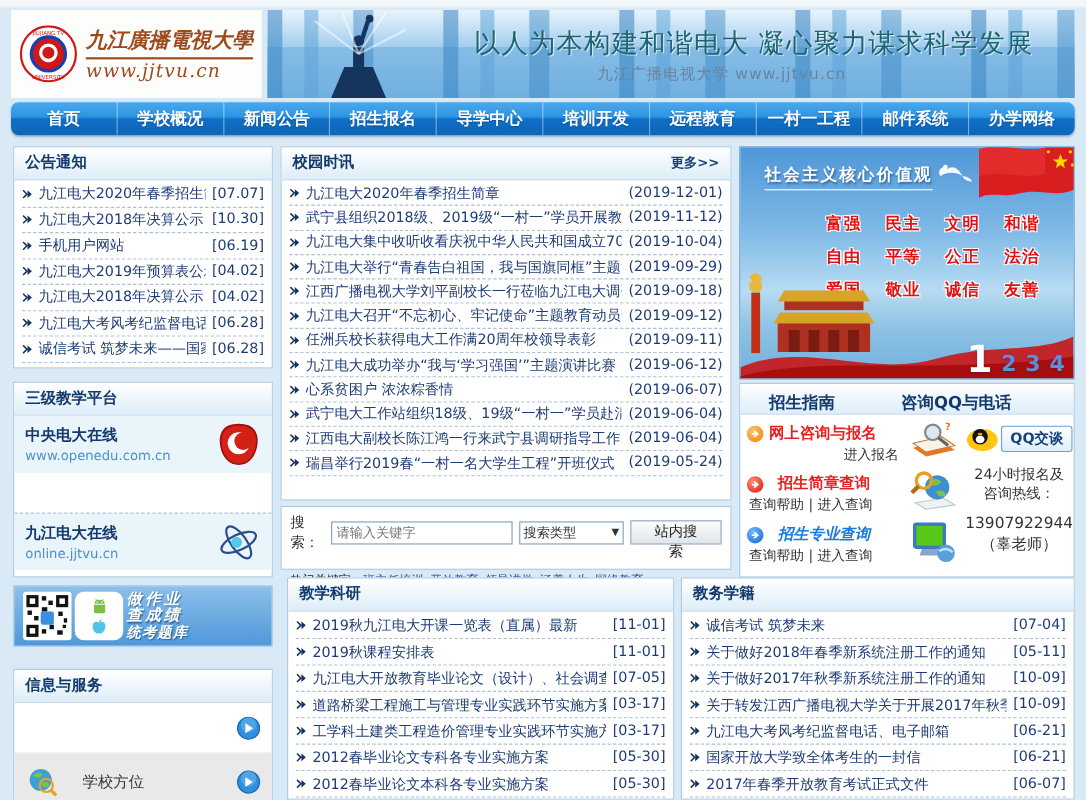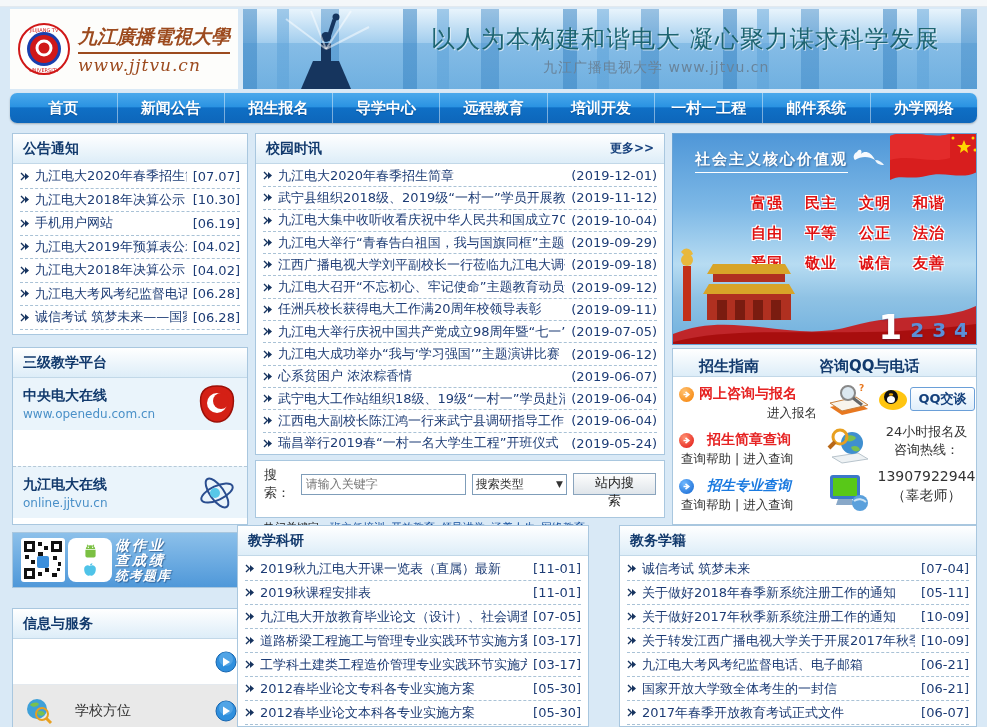--- a/index.html
+++ b/index.html
@@ -155,25 +155,26 @@
         <line x1="45" y1="40" x2="88" y2="18"></line>
     </g>
   </svg>
   <div class="slogan">以人为本构建和谐电大 凝心聚力谋求科学发展</div>
   <div class="sub-slogan">九江广播电视大学 www.jjtvu.cn</div>
 </div>
 
 <nav class="nav">
 
 <a href="#">首页</a>
+    <a href="#">学校概况</a>
     <a href="#">新闻公告</a>
     <a href="#">招生报名</a>
     <a href="#">导学中心</a>
+    <a href="#">培训开发</a>
     <a href="#">远程教育</a>
-    <a href="#">培训开发</a>
     <a href="#">一村一工程</a>
     <a href="#">邮件系统</a>
     <a href="#">办学网络</a>
   </nav>
 
 <div class="panel" style="left:12px;top:133px;width:236px;height:202px;">
   <div class="panel-header">
     <span>公告通知</span>
   </div>
   <div class="news-list h23">
@@ -414,28 +415,20 @@
 
       <div class="news-item">
         <svg class="bullet" viewBox="0 0 11 9">
           <path d="M1 1 L4.5 4.5 L1 8" fill="none" stroke="#16335f" stroke-width="1.4"></path>
           <path d="M5 1 L9 4.5 L5 8 z" fill="#16335f"></path>
         </svg>
         <span class="n-text">任洲兵校长获得电大工作满20周年校领导表彰</span>
         <span class="n-date">(2019-09-11)</span>
       </div>
 
-      <div class="news-item">
-        <svg class="bullet" viewBox="0 0 11 9">
-          <path d="M1 1 L4.5 4.5 L1 8" fill="none" stroke="#16335f" stroke-width="1.4"></path>
-          <path d="M5 1 L9 4.5 L5 8 z" fill="#16335f"></path>
-        </svg>
-        <span class="n-text">九江电大举行庆祝中国共产党成立98周年暨“七一”</span>
-        <span class="n-date">(2019-07-05)</span>
-      </div>
 
       <div class="news-item">
         <svg class="bullet" viewBox="0 0 11 9">
           <path d="M1 1 L4.5 4.5 L1 8" fill="none" stroke="#16335f" stroke-width="1.4"></path>
           <path d="M5 1 L9 4.5 L5 8 z" fill="#16335f"></path>
         </svg>
         <span class="n-text">九江电大成功举办“我与‘学习强国’”主题演讲比赛</span>
         <span class="n-date">(2019-06-12)</span>
       </div>
 
@@ -485,21 +478,21 @@
       <span>搜索类型</span>
       <span class="car">▼</span>
     </div>
     <button class="search-btn">站内搜索</button>
   </div>
   <div class="hot-row">
     <span>热门关键字：</span><span><span class="kw">班主任培训</span><span class="kw">开放教育</span><span class="kw">领导讲学</span><span class="kw">涵养人生</span><span class="kw">网络教育</span></span>
   </div>
 </div>
 
-<div class="panel" style="left:237px;top:525px;width:352px;height:202px;">
+<div class="panel" style="left:261px;top:525px;width:352px;height:202px;">
   <div class="panel-header">
     <span>教学科研</span>
   </div>
   <div class="news-list h24">
 
       <div class="news-item">
         <svg class="bullet" viewBox="0 0 11 9">
           <path d="M1 1 L4.5 4.5 L1 8" fill="none" stroke="#16335f" stroke-width="1.4"></path>
           <path d="M5 1 L9 4.5 L5 8 z" fill="#16335f"></path>
         </svg>

